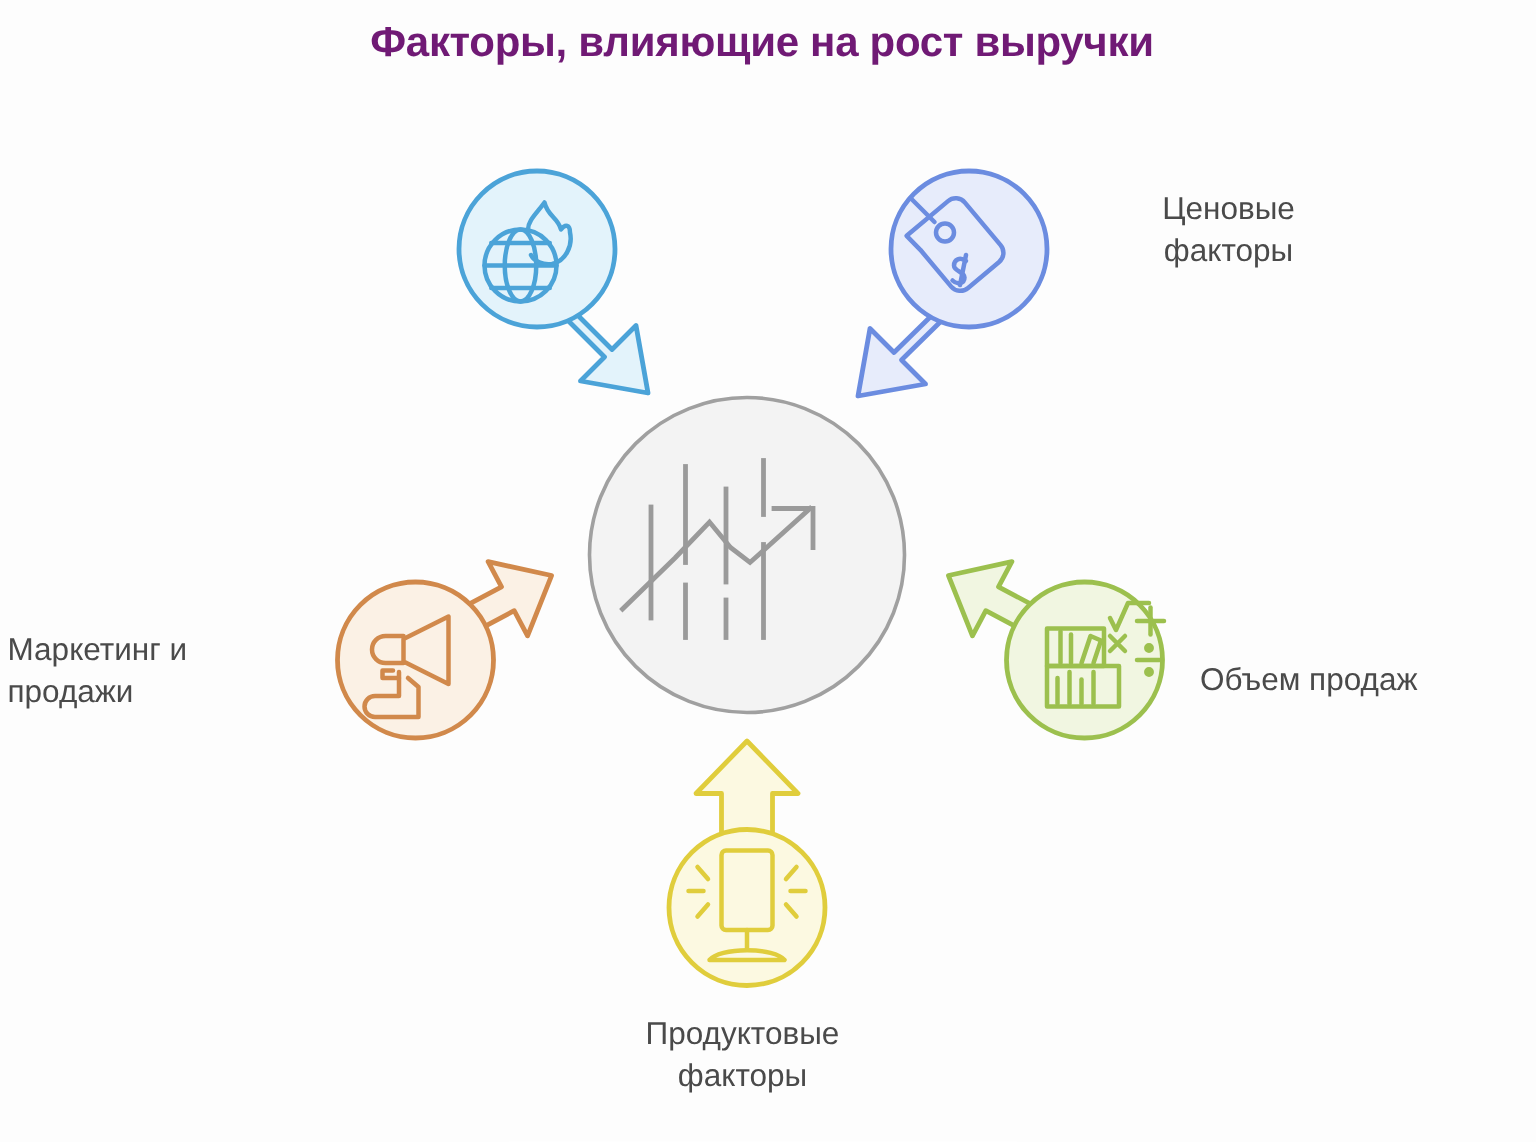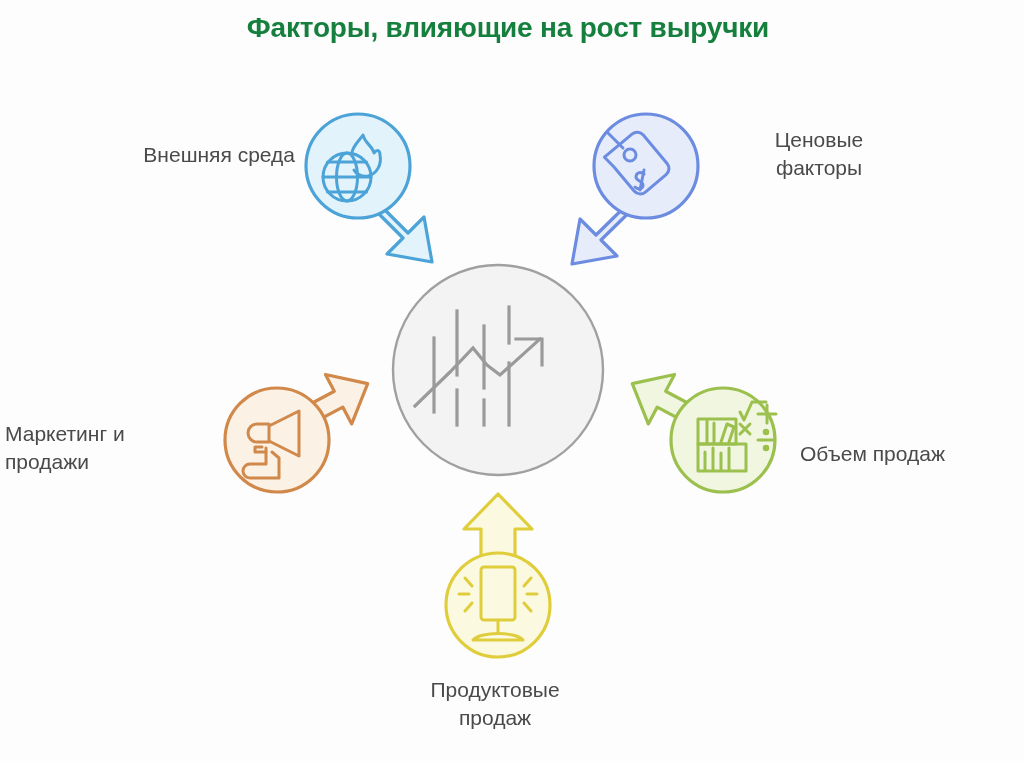--- a/index.html
+++ b/index.html
@@ -22,21 +22,21 @@
     height: 761px;
   }
   #diagram-title {
     position: absolute;
     left: 0;
     top: 10px;
     width: 1016px;
     text-align: center;
     font-size: 28px;
     font-weight: bold;
-    color: #15803d;
+    color: #701a75;
     letter-spacing: -0.2px;
     line-height: 36px;
   }
   .svg-layer {
     position: absolute;
     left: 0;
     top: 0;
     width: 1024px;
     height: 761px;
   }
@@ -176,26 +176,25 @@
         <line x1="457" y1="390" x2="457" y2="425"></line>
         <line x1="484" y1="400" x2="484" y2="425"></line>
         <line x1="509" y1="363" x2="509" y2="425"></line>
         <polyline points="415,406 450,372 473,348 487,365 500,375 540,339"></polyline>
         <polyline points="516,339 542,339 542,365"></polyline>
       </g>
     </g>
 
   </svg>
 
-  <div class="node-label" id="label-external">Внешняя среда</div>
 
   <div class="node-label" id="label-pricing">Ценовые
 факторы</div>
 
   <div class="node-label" id="label-marketing">Маркетинг и
 продажи</div>
 
   <div class="node-label" id="label-salesvolume">Объем продаж</div>
 
   <div class="node-label" id="label-product">Продуктовые
-продаж</div>
+факторы</div>
 
 </div>
 
 </body></html>

